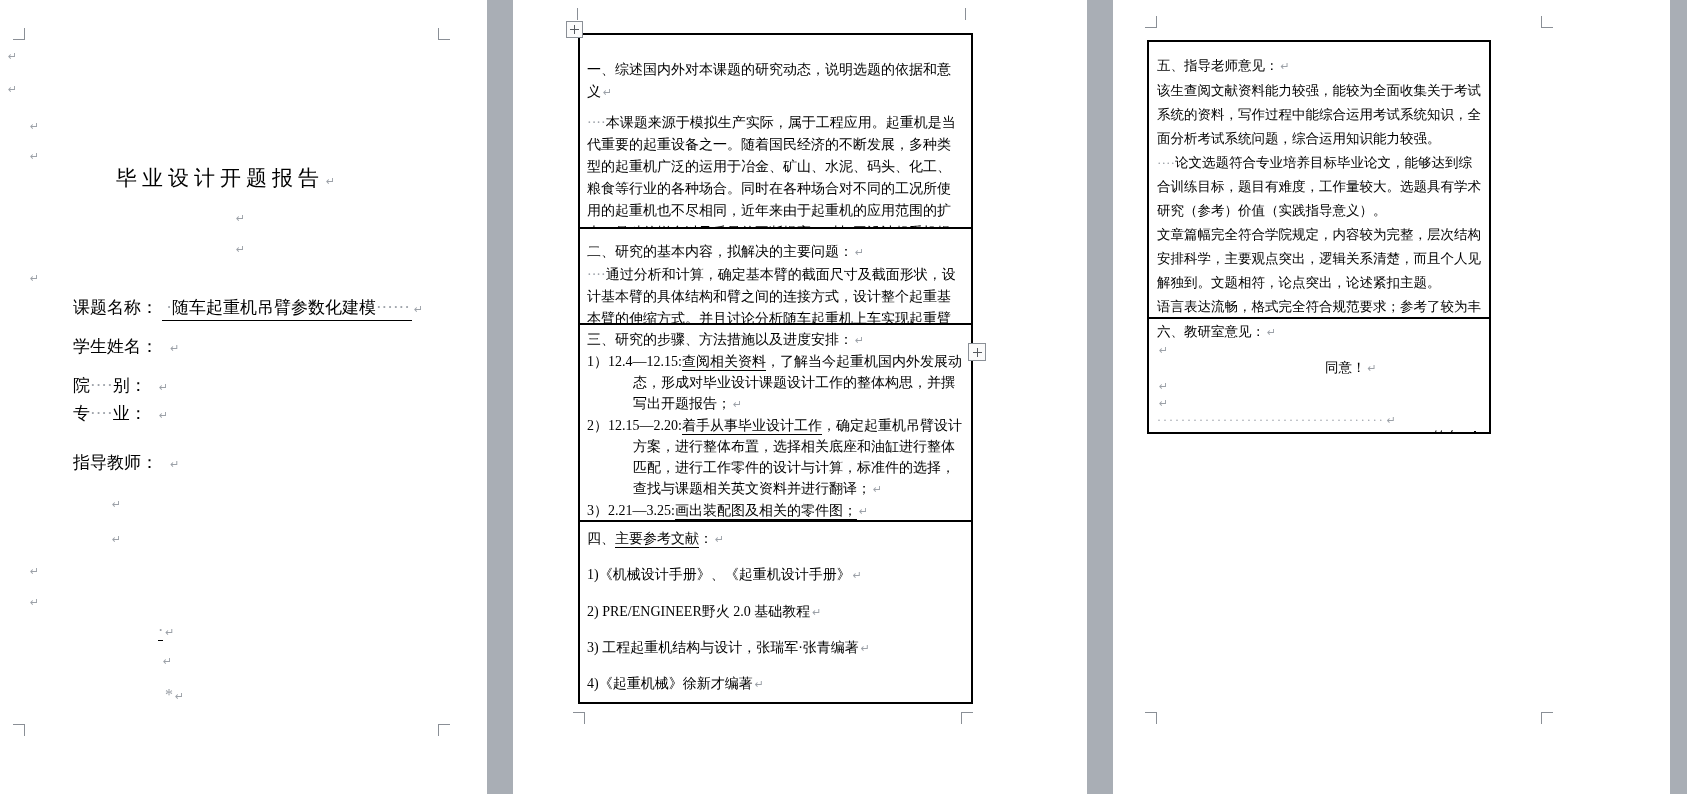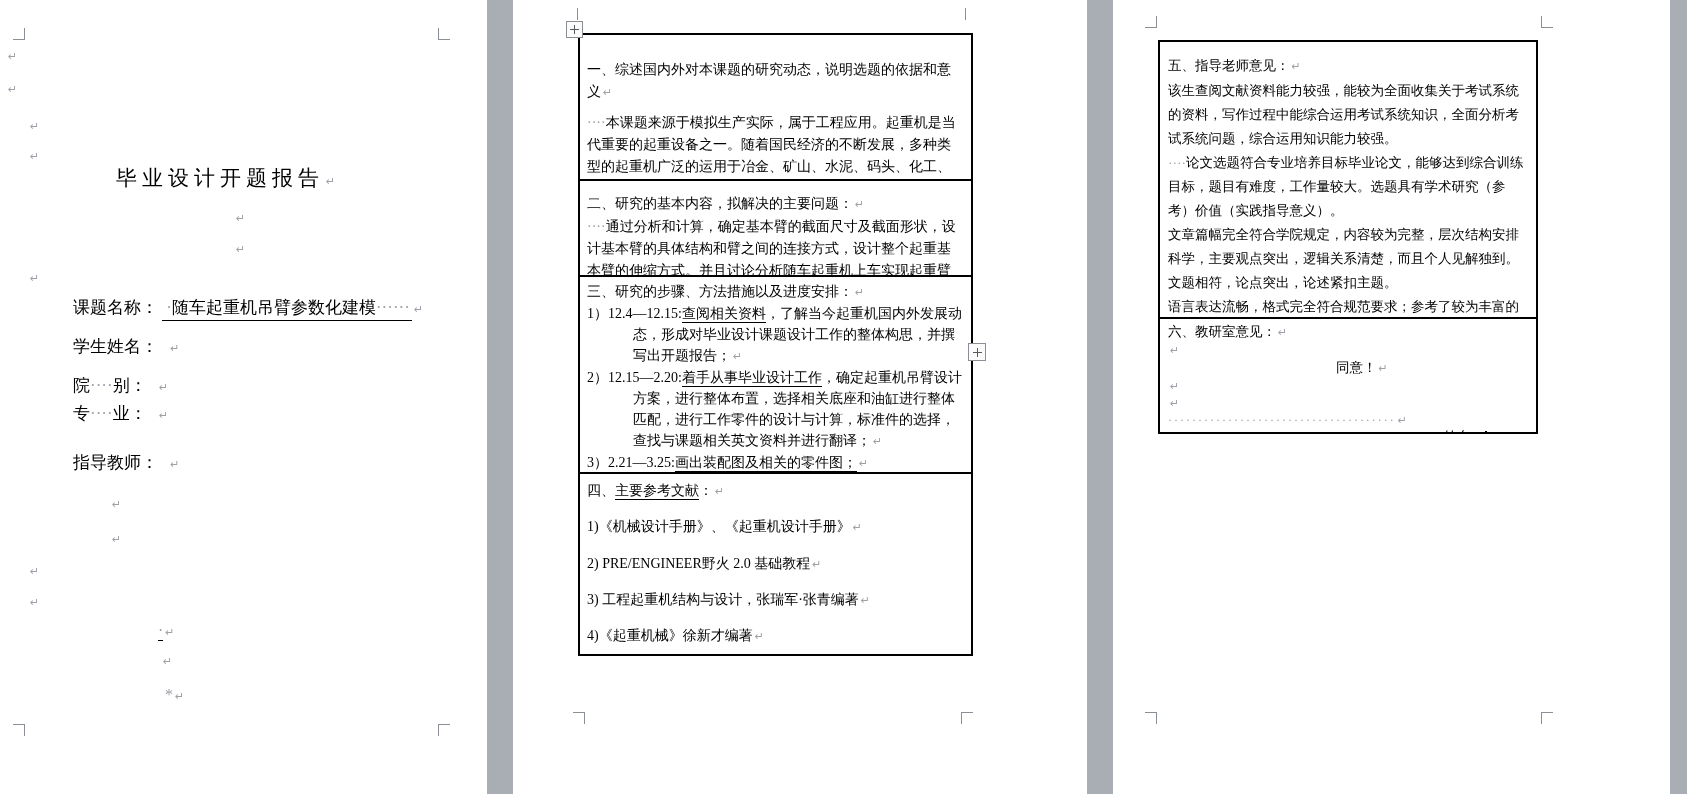--- a/index.html
+++ b/index.html
@@ -24,21 +24,21 @@
   .p1-title{position:absolute;left:116px;top:164px;font-size:21px;letter-spacing:5px;white-space:nowrap;}
   .field{position:absolute;left:73px;font-size:17px;white-space:nowrap;}
   .fvalue{display:inline-block;min-width:215px;border-bottom:1px solid #000;padding:0 2px 1px 4px;}
   
   .t2{position:absolute;left:65px;top:33px;width:395px;border:2px solid #000;background:#fff;box-sizing:border-box;}
   .t2 .row{padding:4px 7px;overflow:hidden;box-sizing:border-box;font-size:14px;line-height:22px;}
   .t2 .row + .row{border-top:2px solid #000;}
   .t2 p{margin:0;}
   .hang{padding-left:46px;text-indent:-46px;}
   
-  .t3{position:absolute;left:45px;top:40px;width:380px;border:2px solid #000;background:#fff;box-sizing:border-box;}
+  .t3{position:absolute;left:34px;top:40px;width:344px;border:2px solid #000;background:#fff;box-sizing:border-box;}
   .t3 .row{padding:4px 8px;overflow:hidden;box-sizing:border-box;font-size:13.5px;line-height:24px;}
   .t3 .row + .row{border-top:2px solid #000;}
   .t3 p{margin:0;}
   .sign-row{white-space:nowrap;overflow:hidden;text-align:right;line-height:20px;}
   .cursor{display:inline-block;width:2px;height:13px;background:#000;vertical-align:middle;margin:0 1px;}
   
   .move-handle{position:absolute;left:-14px;top:-14px;width:15px;height:15px;background:#fbfbfb;
                border:1px solid #8a8f96;display:flex;align-items:center;justify-content:center;}
   .plus-handle{position:absolute;left:388px;top:308px;width:16px;height:16px;background:#fbfbfb;
                border:1px solid #8a8f96;display:flex;align-items:center;justify-content:center;}
@@ -110,21 +110,21 @@
     <div class="crop br" style="left:448px;top:712px;"></div>
 
     <div class="t2">
       <div class="move-handle">
           <div class="cross"></div>
         </div>
       <div class="plus-handle">
           <div class="cross"></div>
         </div>
 
-      <div class="row" style="height:144px;padding-top:24px;">
+      <div class="row" style="height:192px;padding-top:24px;">
         <p><span>一、综述国内外对本课题的研究动态，说明选题的依据和意义</span><span class="pm">↵</span></p>
         <p style="margin-top:8px;"><span class="fm">····</span><span>本课题来源于模拟生产实际，属于工程应用。起重机是当代重要的起重设备之一。随着国民经济的不断发展，多种类型的起重机广泛的运用于冶金、矿山、水泥、码头、化工、粮食等行业的各种场合。同时在各种场合对不同的工况所使用的起重机也不尽相同，近年来由于起重机的应用范围的扩大，品种的增多以及质量的不断提高，对加工设计起重机提出了更高的要求。</span></p>
 
       </div>
 
       <div class="row" style="height:96px;padding-top:12px;">
         <p><span>二、研究的基本内容，拟解决的主要问题：</span><span class="pm">↵</span></p>
         <p><span class="fm">····</span><span>通过分析和计算，确定基本臂的截面尺寸及截面形状，设计基本臂的具体结构和臂之间的连接方式，设计整个起重基本臂的伸缩方式。并且讨论分析随车起重机上车实现起重臂与液压·油缸之间的结构布置。</span></p>
       </div>
 

